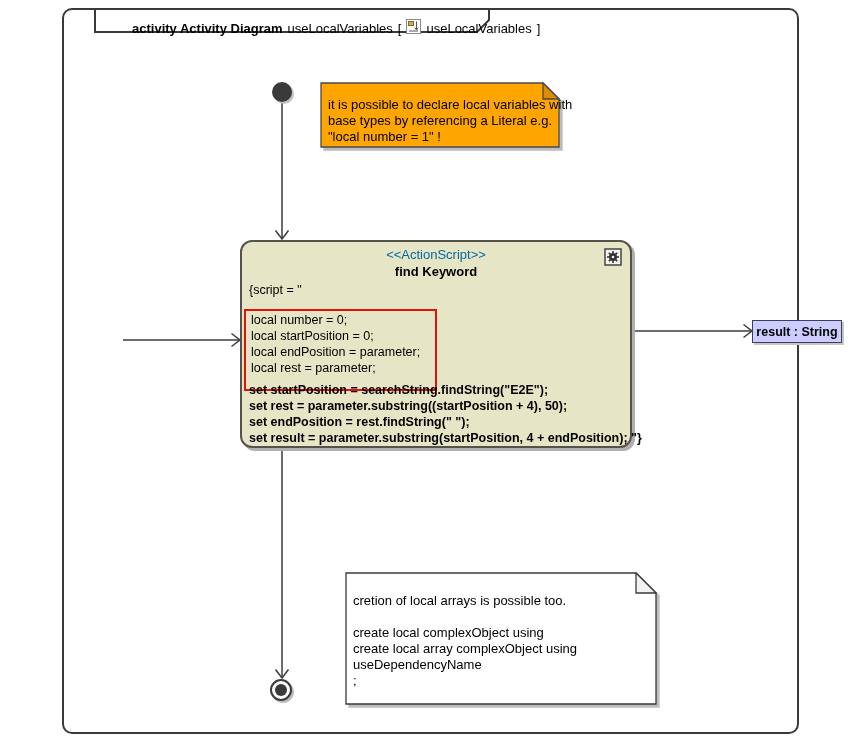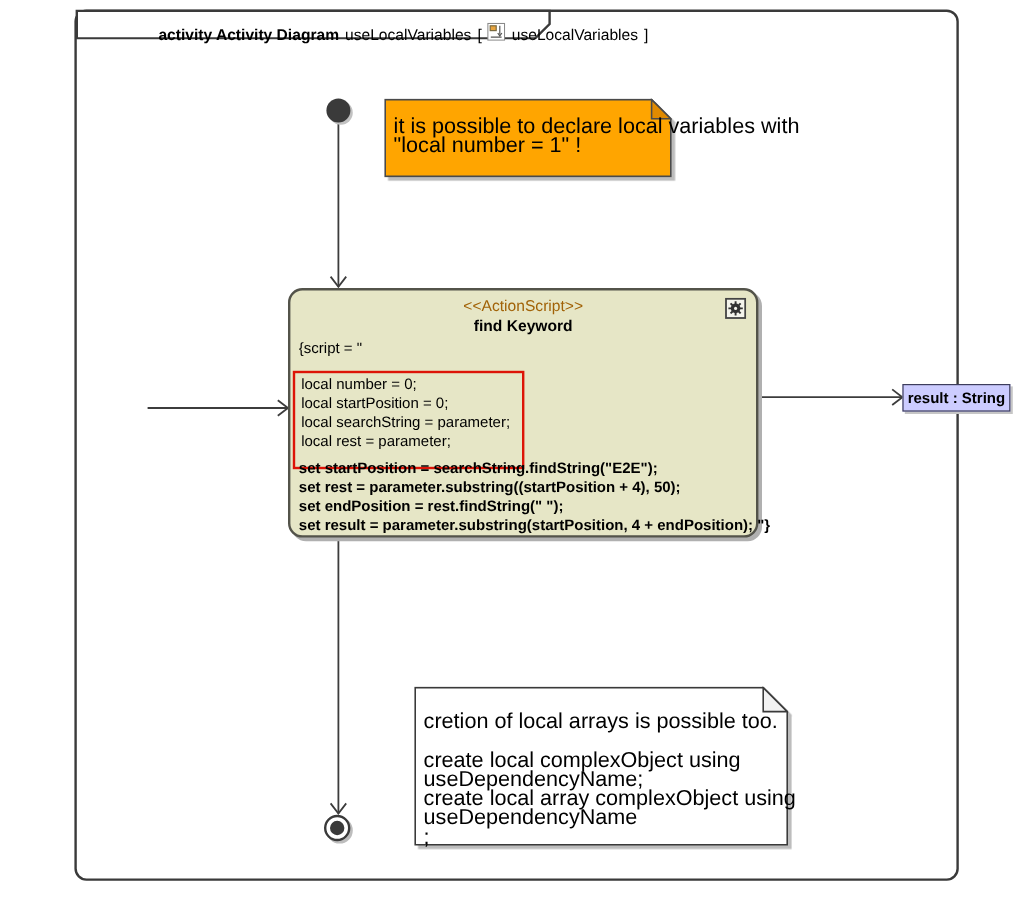--- a/index.html
+++ b/index.html
@@ -2,50 +2,50 @@
 <html><head>
 <meta charset="utf-8">
 <style>
   html,body{margin:0;padding:0;background:#fff;}
   #canvas{position:relative;width:854px;height:748px;background:#fff;overflow:hidden;
           font-family:"Liberation Sans",sans-serif;color:#000;}
 
   
   .frame{position:absolute;left:62px;top:8px;width:733px;height:722px;
          border:2px solid #3A3A3A;border-radius:10px;background:transparent;}
-  .frame-tab{position:absolute;left:62px;top:8px;width:398px;height:25px;}
+  .frame-tab{position:absolute;left:62px;top:8px;width:398px;height:25px;padding-left:31px;}
   .frame-tab-text{position:absolute;left:70px;top:11px;height:18px;display:flex;
                   align-items:center;gap:5px;white-space:nowrap;font-size:13px;}
   .frame-tab-text .bold{font-weight:bold;}
 
   
   #edges{position:absolute;left:0;top:0;}
 
   
   .initial-node{position:absolute;left:272px;top:82px;width:20px;height:20px;border-radius:50%;
                 background:#3A3A3A;box-shadow:2px 2px 0 #C2C2C2;}
   .final-node{position:absolute;left:270px;top:679px;width:22px;height:22px;border-radius:50%;
               background:#fff;border:2px solid #3A3A3A;box-sizing:border-box;box-shadow:2px 2px 0 #BDBDBD;}
   .final-node .dot{position:absolute;left:3px;top:3px;width:12px;height:12px;border-radius:50%;background:#3A3A3A;}
 
   
   .note{position:absolute;}
   .note svg{position:absolute;left:0;top:0;filter:drop-shadow(3px 3px 0 #BDBDBD);}
-  .note .note-lines{position:absolute;left:8px;right:18px;font-size:18px;line-height:16px;}
+  .note .note-lines{position:absolute;left:8px;right:18px;font-size:13px;line-height:16px;}
   .note-top{left:320px;top:82px;width:240px;height:66px;}
   .note-top .note-lines{top:15px;}
   .note-bottom{left:345px;top:572px;width:312px;height:138px;border-radius:18px;}
   .note-bottom .note-lines{top:21px;}
   .note-line{min-height:16px;white-space:nowrap;}
 
   
   .action{position:absolute;left:240px;top:240px;width:392px;height:208px;box-sizing:border-box;
           background:#E6E6C6;border:2px solid #53534A;border-radius:12px;
           box-shadow:3px 3px 0 #B0B0B0;font-size:12.5px;}
-  .action .stereotype{position:absolute;left:0;top:5px;width:100%;text-align:center;color:#a16207;font-size:13px;}
+  .action .stereotype{position:absolute;left:0;top:5px;width:100%;text-align:center;color:#0369a1;font-size:13px;}
   .action .action-name{position:absolute;left:0;top:22px;width:100%;text-align:center;font-weight:bold;font-size:13px;}
   .action .script-open{position:absolute;left:7px;top:40px;line-height:16px;}
   .action .local-box{position:absolute;left:2px;top:67px;width:193px;height:82px;box-sizing:border-box;
                      border:2px solid #DD1407;padding:1px 0 0 5px;line-height:16px;}
   .action .set-lines{position:absolute;left:7px;top:140px;line-height:16px;font-weight:bold;}
   .script-line{white-space:nowrap;height:16px;}
   .gear-box{position:absolute;right:8px;top:6px;width:18px;height:18px;}
 
   
   .pin{position:absolute;box-sizing:border-box;background:#CCCCFF;border:1.5px solid #3D3D5C;
@@ -106,20 +106,21 @@
 
   <div class="initial-node"></div>
 
   <div class="note note-top">
     <svg width="240" height="66" viewBox="0 0 240 66">
       <path d="M1,1 H223 L239,17 V65 H1 Z" fill="#FFA500" stroke="#4A4A4A" stroke-width="1.3"></path>
       <path d="M223,1 L223,17 L239,17 Z" fill="#E08A00" stroke="#4A4A4A" stroke-width="1.3"></path>
     </svg>
     <div class="note-lines">
       <div class="note-line">it is possible to declare local variables with</div>
+      <div class="note-line">base types by referencing a Literal e.g.</div>
       <div class="note-line">"local number = 1" !</div>
     </div>
   </div>
 
   <div class="action">
     <div class="stereotype">&lt;&lt;ActionScript&gt;&gt;</div>
     <div class="action-name">find Keyword</div>
     <div class="gear-box">
       <svg width="18" height="18" viewBox="0 0 18 18">
         <rect x="1" y="1" width="16" height="16" fill="#F4F4EC" stroke="#444" stroke-width="1.5"></rect>
@@ -134,21 +135,21 @@
             <line x1="11.6" y1="6.4" x2="13.2" y2="4.8"></line>
         </g>
         <circle cx="9" cy="9" r="4" fill="#333"></circle>
         <circle cx="9" cy="9" r="1.3" fill="#F4F4EC"></circle>
       </svg>
     </div>
     <div class="script-open script-line">{script = "</div>
     <div class="local-box">
       <div class="script-line">local number = 0;</div>
       <div class="script-line">local startPosition = 0;</div>
-      <div class="script-line">local searchString = parameter;</div>
+      <div class="script-line">local endPosition = parameter;</div>
       <div class="script-line">local rest = parameter;</div>
     </div>
     <div class="set-lines">
       <div class="script-line">set startPosition = searchString.findString("E2E");</div>
       <div class="script-line">set rest = parameter.substring((startPosition + 4), 50);</div>
       <div class="script-line">set endPosition = rest.findString(" ");</div>
       <div class="script-line">set result = parameter.substring(startPosition, 4 + endPosition); "}</div>
     </div>
   </div>
 
@@ -162,20 +163,19 @@
 
   <div class="note note-bottom">
     <svg width="312" height="133" viewBox="0 0 312 133">
       <path d="M1,1 H291 L311,21 V132 H1 Z" fill="#FFFFFF" stroke="#3A3A3A" stroke-width="1.3"></path>
       <path d="M291,1 L291,21 L311,21 Z" fill="#F2F2F2" stroke="#3A3A3A" stroke-width="1.3"></path>
     </svg>
     <div class="note-lines">
       <div class="note-line">cretion of local arrays is possible too.</div>
       <div class="note-line"></div>
       <div class="note-line">create local complexObject using</div>
-      <div class="note-line">useDependencyName;</div>
       <div class="note-line">create local array complexObject using</div>
       <div class="note-line">useDependencyName</div>
       <div class="note-line">;</div>
     </div>
   </div>
 
 </div>
 
 </body></html>

